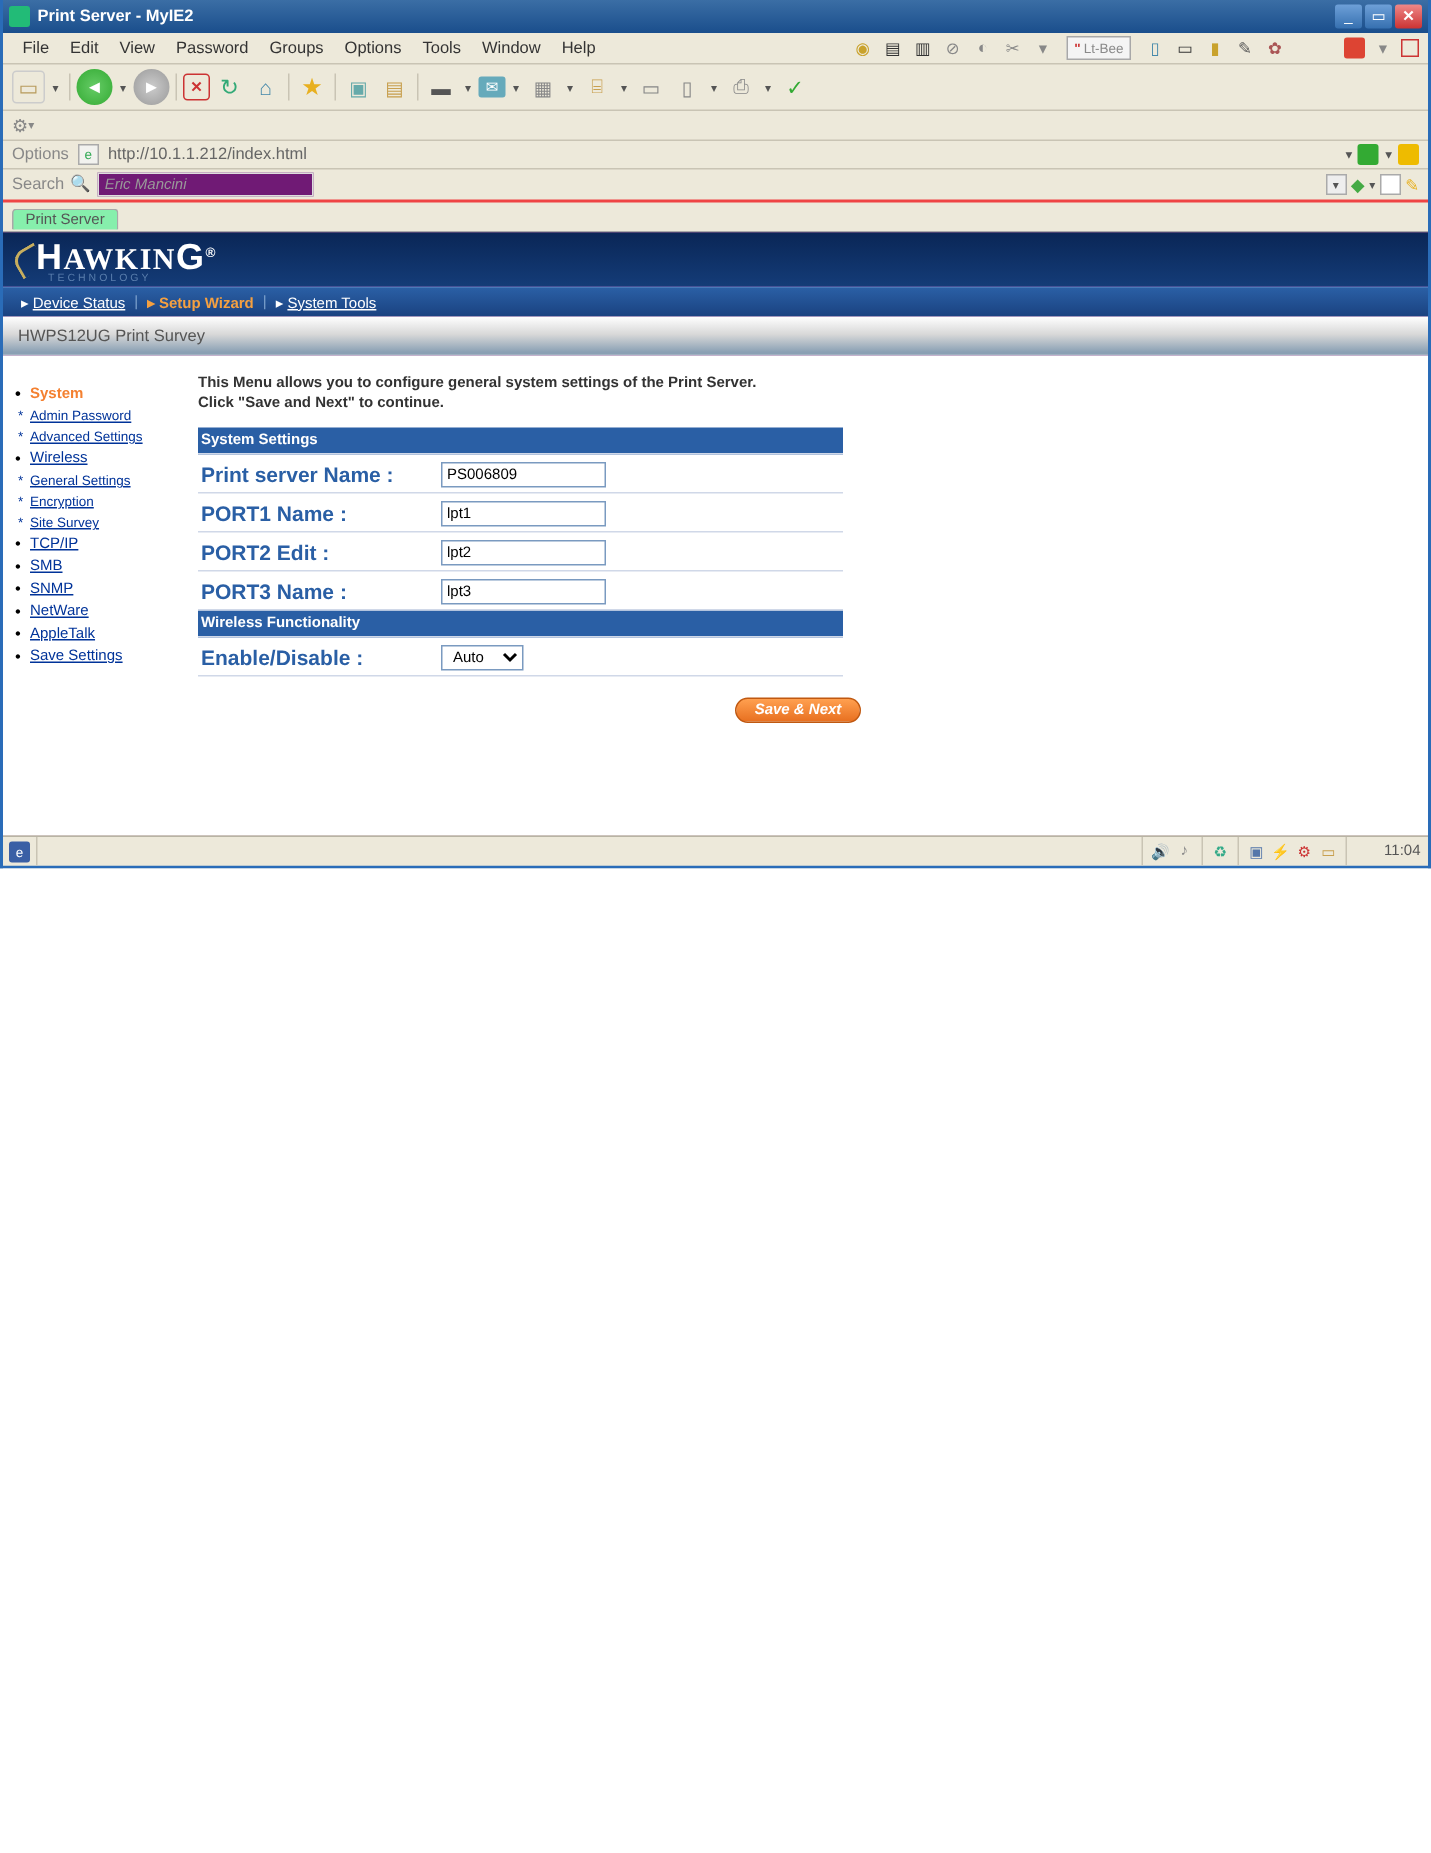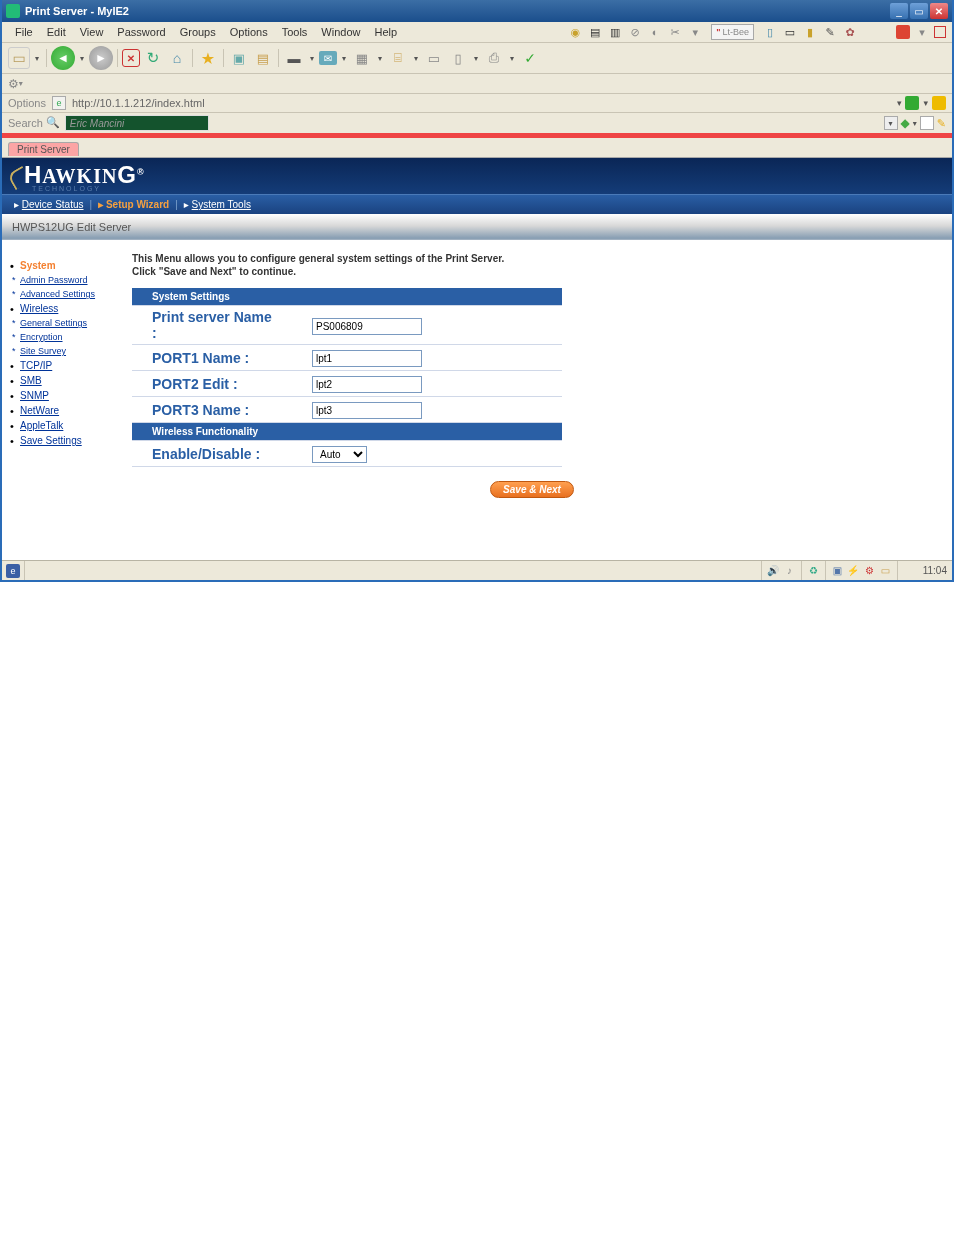--- a/index.html
+++ b/index.html
@@ -46,32 +46,32 @@
 .toolbar2 .tb2-icon { color: #888; font-size: 12px; }
 
 .address-row { display: flex; align-items: center; padding: 2px 6px; border-bottom: 1px solid #C9C4B4; font-size: 11px; color: #888; gap: 6px; }
 .address-row .addr-label { }
 .address-row .addr-icon { width: 14px; height: 14px; background: #F2F2EF; border: 1px solid #aaa; font-size: 9px; color: #3A5; display: flex; align-items: center; justify-content: center; }
 .address-row .addr-text { flex: 1; color: #666; }
 .address-row .addr-right { display: flex; gap: 4px; align-items: center; }
 .go-btn { width: 14px; height: 14px; background: #3A3; border-radius: 2px; }
 .norton-btn { width: 14px; height: 14px; background: #EB0; border-radius: 2px; }
 
-.search-row { display: flex; align-items: center; padding: 2px 6px; border-bottom: 5px solid #ef4444; font-size: 11px; color: #888; gap: 4px; justify-content: flex-end; }
+.search-row { display: flex; align-items: center; padding: 2px 6px; border-bottom: 2px solid #ef4444; font-size: 11px; color: #888; gap: 4px; justify-content: flex-end; }
 .search-row .sr-icon { width: 14px; height: 14px; color: #888; }
-.search-row .sr-input { flex: 0 0 120px; height: 16px; font-size: 10px; border: 1px solid #ddd; padding: 0 4px; background: #14532d; color:#999; font-style: italic; }
+.search-row .sr-input { flex: 0 0 120px; height: 16px; font-size: 10px; border: 1px solid #ddd; padding: 0 4px; background: #701a75; color:#999; font-style: italic; }
 .search-row .sr-spacer { flex: 1; }
 .search-row .sr-right { display: flex; gap: 3px; align-items: center; }
 .sr-dd { width: 14px; height: 14px; border: 1px solid #aaa; background: #eee; font-size: 8px; display:flex; align-items:center; justify-content:center; color:#555;}
 .sr-shield { color: #4A4; font-size: 12px; }
 .sr-pop { width: 14px; height: 14px; background: #fff; border: 1px solid #aaa; }
 .sr-edit { color: #E8B020; font-size: 11px; }
 
 .tab-row { padding: 1px 6px 0 6px; }
-.tab { display: inline-block; border: 1px solid #A8A8A8; border-bottom: none; background: #fca5a5; padding: 1px 8px; font-size: 10px; color: #555; border-radius: 3px 3px 0 0; }
+.tab { display: inline-block; border: 1px solid #A8A8A8; border-bottom: none; background: #86efac; padding: 1px 8px; font-size: 10px; color: #555; border-radius: 3px 3px 0 0; }
 
 .content-area { background: #701a75; border-top: 1px solid #A8A8A8; }
 
 .brand-bar { height: 36px; background: linear-gradient(#0A2656,#143C78); display: flex; align-items: center; padding-left: 8px; }
 .brand-logo { color: #fff; font-family: Georgia, serif; font-size: 20px; font-weight: bold; letter-spacing: 1px; }
 .brand-h { font-size: 24px; }
 .brand-sub { font-size: 7px; color: #5A7EAD; letter-spacing: 2px; margin-top: -4px; margin-left: 22px; }
 .brand-swirl { display:inline-block; width: 18px; height: 18px; border: 2px solid #C7AE5E; border-right: none; border-bottom: none; border-radius: 50% 0 0 0; transform: rotate(-30deg); margin-right: -4px; vertical-align: middle; }
 
 .nav-bar { background: linear-gradient(#2A5FA5,#1A4280); height: 20px; display: flex; align-items: center; padding-left: 12px; font-size: 10px; border-top: 1px solid #4A7AB8; }
@@ -91,21 +91,21 @@
 .sidebar .sub { color: #003399; text-decoration: underline; position: relative; }
 .sidebar .child { color: #003399; font-size: 9px; margin-left: 0; position: relative; }
 .sidebar .child a { text-decoration: underline; color: #003399; }
 .sidebar .child::before { content: "*"; position: absolute; left: -8px; }
 
 .main { flex: 1; padding: 12px 20px 10px 0; }
 .intro { font-size: 10px; color: #333; margin-bottom: 10px; font-weight: bold; line-height: 1.3; }
 
 .section-hdr { background: #2A5FA5; color: #fff; font-size: 10px; font-weight: bold; padding: 2px 6px; }
 .form-table { width: 430px; border-collapse: collapse; }
-.form-table td { padding: 3px 20px; border-bottom: 1px solid #D0D8E8; }
+.form-table td { padding: 3px 2px; border-bottom: 1px solid #D0D8E8; }
 .form-table .lbl { width: 160px; color: #2A5FA5; font-size: 14px; font-weight: bold; }
 .form-table .val input, .form-table .val select { font-size: 10px; height: 17px; border: 1px solid #7A9AC0; padding: 0 3px; width: 110px; background: #fff; }
 .form-table .val select { width: 55px; }
 
 .save-next { display: block; margin: 14px auto 0 auto; background: linear-gradient(#FFA050,#E87020); color: #fff; border: 1px solid #C05810; border-radius: 10px; padding: 2px 12px; font-size: 10px; font-weight: bold; font-style: italic; cursor: pointer; }
 
 .status-bar { height: 20px; background: #EDE9DA; border-top: 1px solid #B8B4A4; display: flex; align-items: center; font-size: 10px; color: #555; }
 .status-bar .sb-left { width: 14px; height: 14px; background: #3A5FA5; margin: 0 4px; border-radius: 2px; display:flex; align-items:center; justify-content:center; color:#fff; font-size:9px; }
 .status-bar .sb-spacer { flex: 1; border-left: 1px solid #C9C4B4; height: 100%; }
 .status-bar .sb-panel { border-left: 1px solid #C9C4B4; height: 100%; display: flex; align-items: center; padding: 0 5px; gap: 3px; }
@@ -240,21 +240,21 @@
       </div>
 
       <div class="nav-bar">
         <span class="nav-seg"><span>▸</span> <u>Device Status</u></span>
         <span class="nav-sep">|</span>
         <span class="nav-active"><span>▸</span> <span>Setup Wizard</span></span>
         <span class="nav-sep">|</span>
         <span class="nav-seg"><span>▸</span> <u>System Tools</u></span>
       </div>
 
-      <div class="header-strip">HWPS12UG Edit Server</div>
+      <div class="header-strip">HWPS12UG Print Survey</div>
 
       <div class="page-body">
         <div class="sidebar">
           <ul>
             <li class="top">System</li>
             <li class="child"><a>Admin Password</a></li>
             <li class="child"><a>Advanced Settings</a></li>
             <li class="sub">Wireless</li>
             <li class="child"><a>General Settings</a></li>
             <li class="child"><a>Encryption</a></li>

